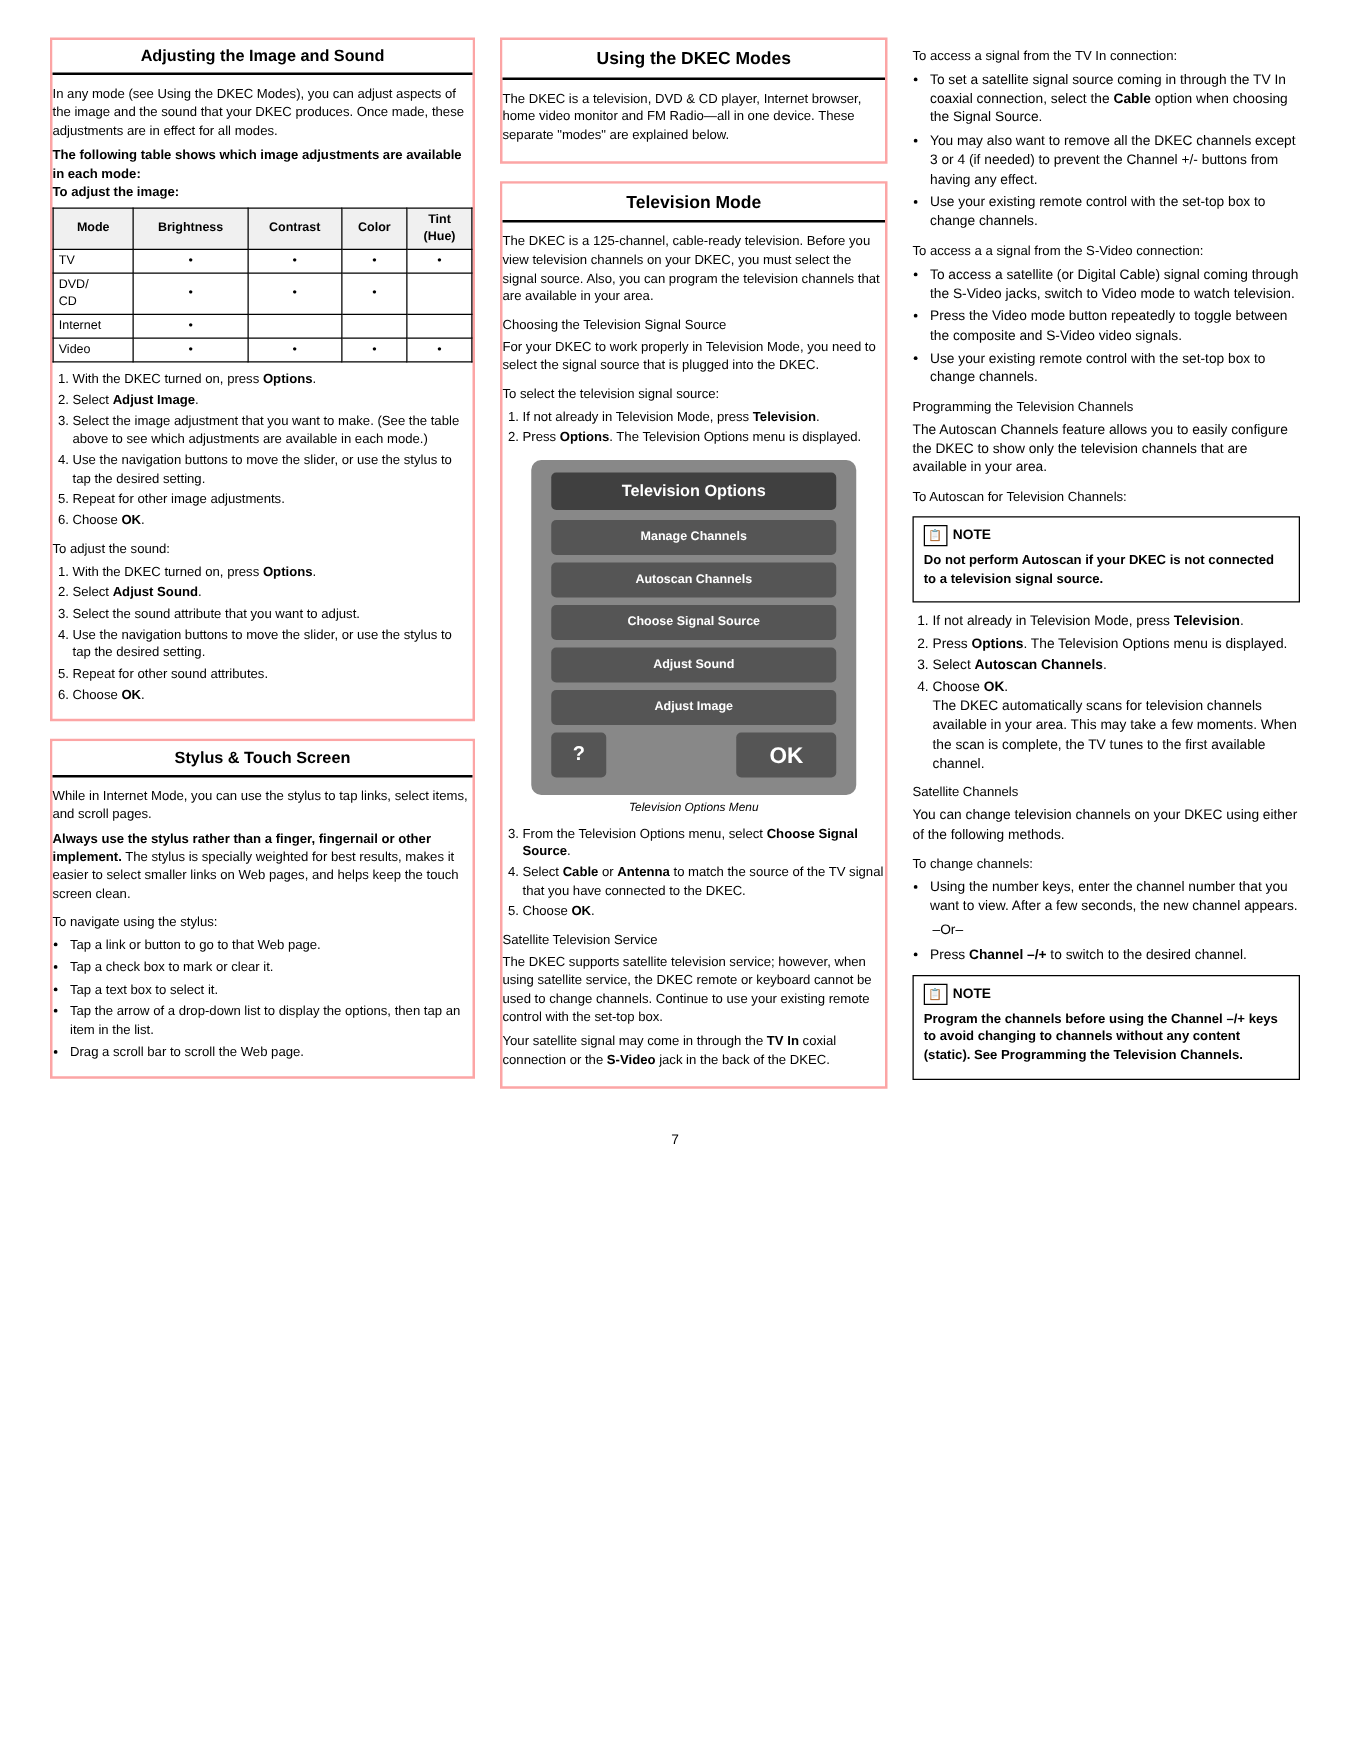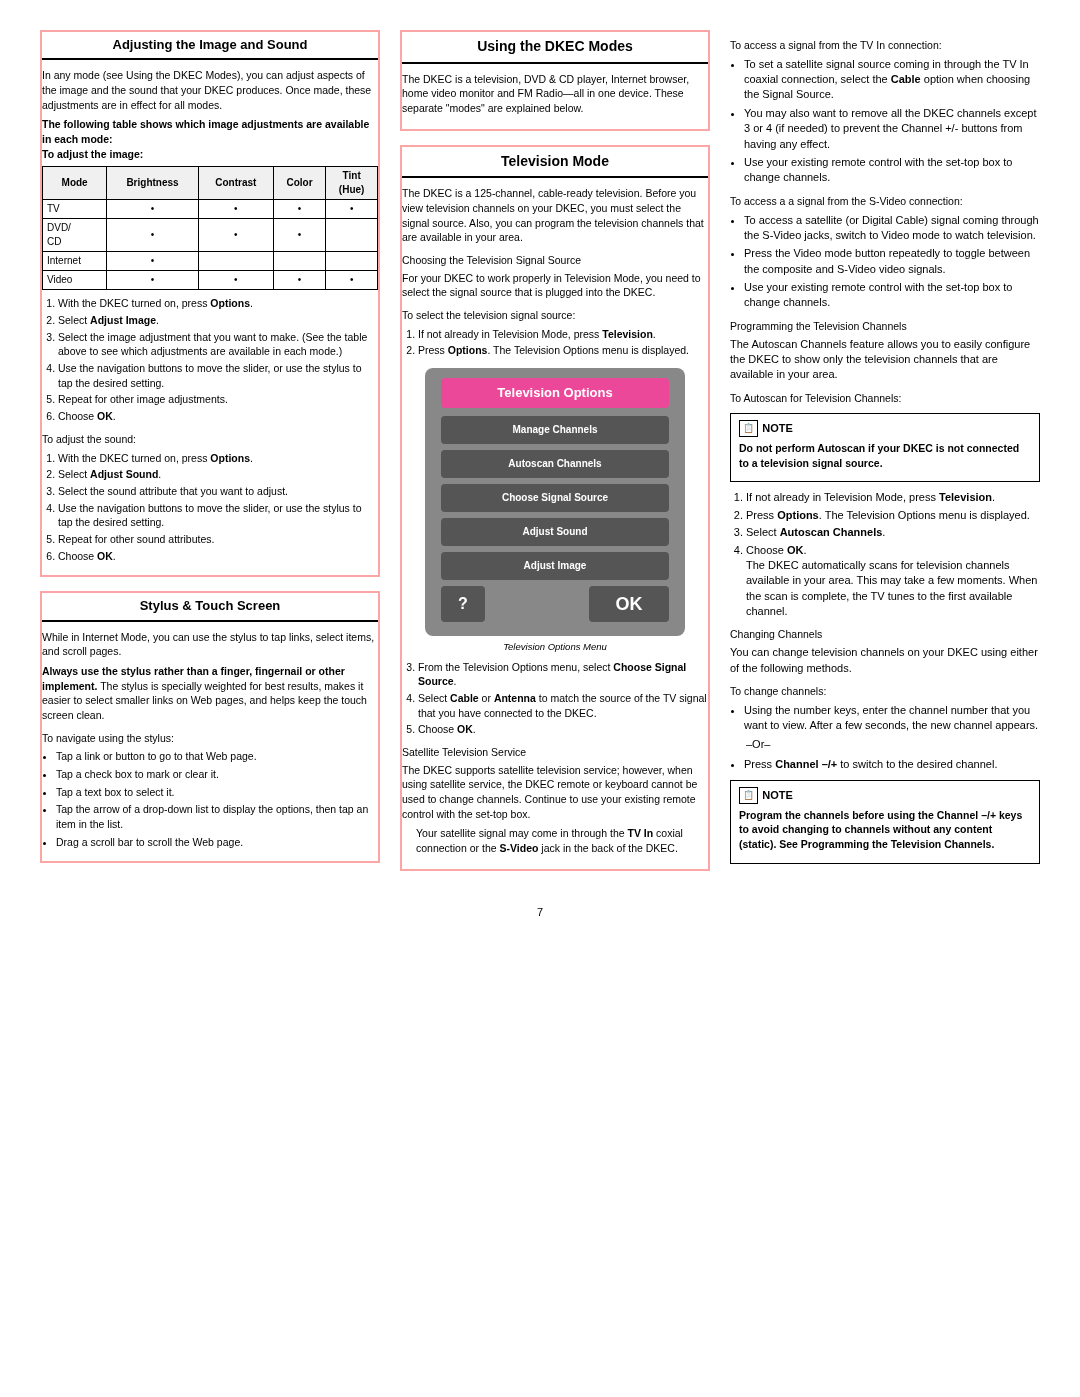--- a/index.html
+++ b/index.html
@@ -77,21 +77,21 @@
     .tv-options-menu {
       background: #888;
       border-radius: 8px;
       padding: 10px 16px 14px 16px;
       margin: 10px 0 4px 0;
       width: 260px;
       margin-left: auto;
       margin-right: auto;
     }
     .tv-options-title {
-      background: #ec4899;
+      background: #404040;
       color: #fff;
       font-weight: bold;
       font-size: 13px;
       text-align: center;
       padding: 6px 0;
       border-radius: 4px;
       margin-bottom: 8px;
       font-family: Arial, Helvetica, sans-serif;
     }
     .tv-options-btn {
@@ -308,21 +308,21 @@
         <p class="caption-text">Television Options Menu</p>
 
         <ol start="3">
           <li>From the Television Options menu, select <span class="bold">Choose Signal Source</span>.</li>
           <li>Select <span class="bold">Cable</span> or <span class="bold">Antenna</span> to match the source of the TV signal that you have connected to the DKEC.</li>
           <li>Choose <span class="bold">OK</span>.</li>
         </ol>
 
         <p class="subsection-title">Satellite Television Service</p>
         <p>The DKEC supports satellite television service; however, when using satellite service, the DKEC remote or keyboard cannot be used to change channels. Continue to use your existing remote control with the set-top box.</p>
-        <p style="margin-top:5px;margin-left:14px;">Your satellite signal may come in through the <span class="bold">TV In</span> coxial connection or the <span class="bold">S-Video</span> jack in the back of the DKEC.</p>
+        <p style="margin-top:5px;">Your satellite signal may come in through the <span class="bold">TV In</span> coxial connection or the <span class="bold">S-Video</span> jack in the back of the DKEC.</p>
       </div>
     </div>
   </div>
 
   <div class="right-col">
     <p class="subsection-title">To access a signal from the TV In connection:</p>
     <ul class="bullet-list">
       <li>To set a satellite signal source coming in through the TV In coaxial connection, select the <span class="bold">Cable</span> option when choosing the Signal Source.</li>
       <li>You may also want to remove all the DKEC channels except 3 or 4 (if needed) to prevent the Channel +/- buttons from having any effect.</li>
       <li>Use your existing remote control with the set-top box to change channels.</li>
@@ -352,21 +352,21 @@
 
     <ol>
       <li>If not already in Television Mode, press <span class="bold">Television</span>.</li>
       <li>Press <span class="bold">Options</span>. The Television Options menu is displayed.</li>
       <li>Select <span class="bold">Autoscan Channels</span>.</li>
       <li>Choose <span class="bold">OK</span>.<br>
         The DKEC automatically scans for television channels available in your area. This may take a few moments. When the scan is complete, the TV tunes to the first available channel.
       </li>
     </ol>
 
-    <p class="subsection-title">Changing Channels</p>
+    <p class="subsection-title">Satellite Channels</p>
     <p>You can change television channels on your DKEC using either of the following methods.</p>
 
     <p class="subsection-title">To change channels:</p>
     <ul class="bullet-list">
       <li>Using the number keys, enter the channel number that you want to view. After a few seconds, the new channel appears.</li>
     </ul>
     <p style="margin: 3px 16px; font-weight: normal;">–Or–</p>
     <ul class="bullet-list">
       <li>Press <span class="bold">Channel –/+</span> to switch to the desired channel.</li>
     </ul>

